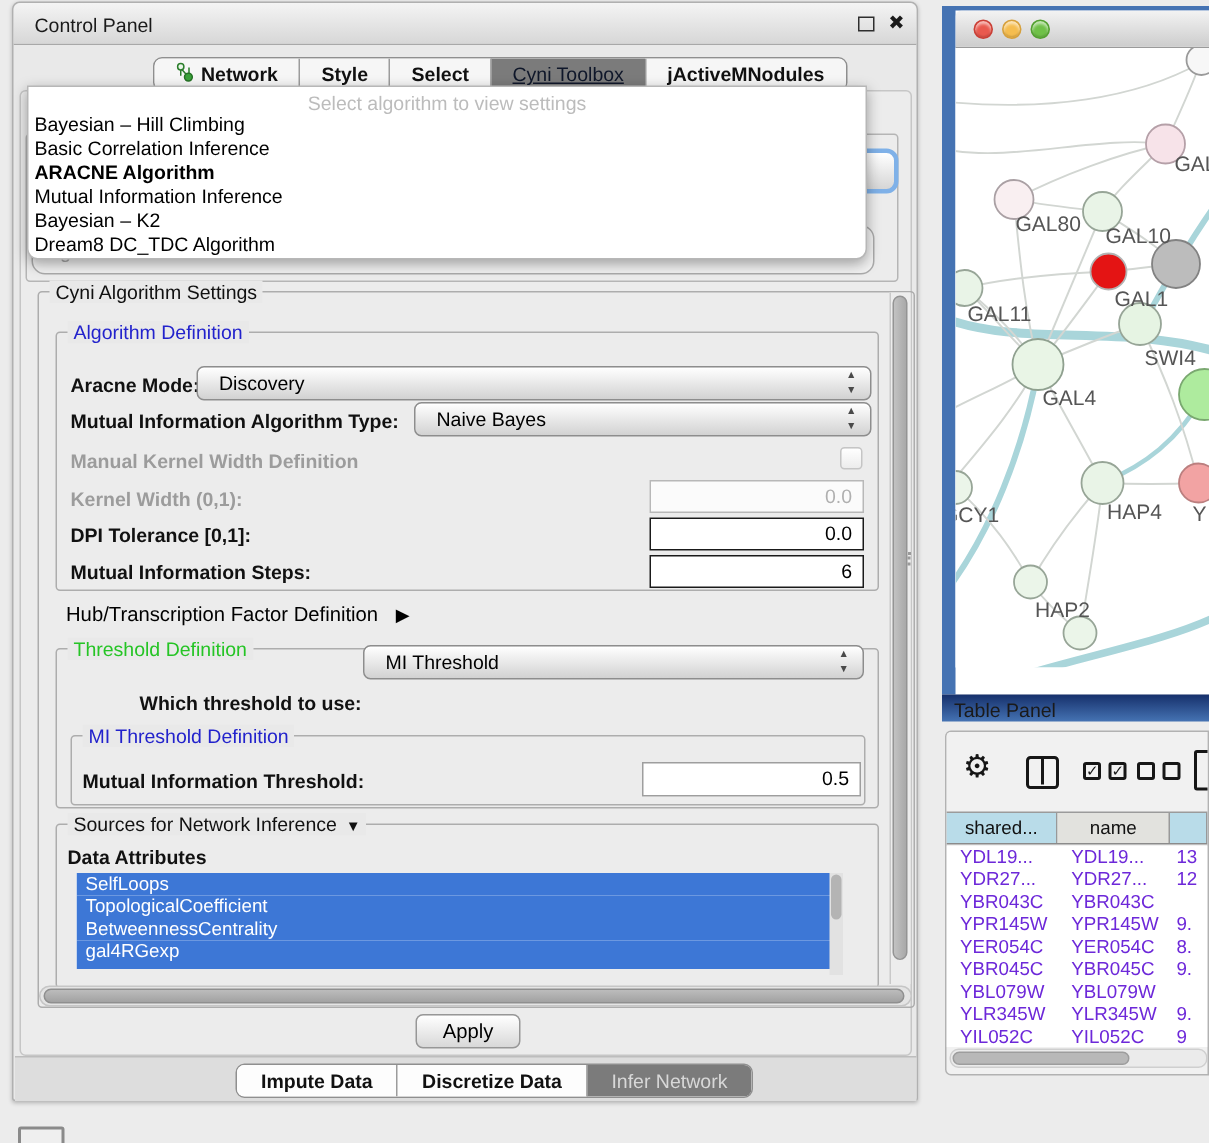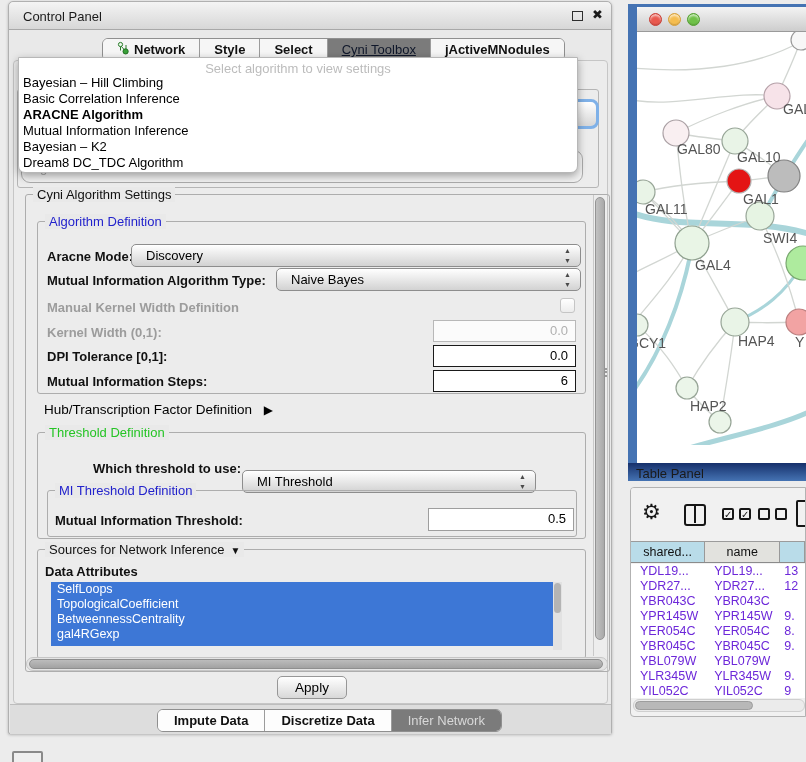--- a/index.html
+++ b/index.html
@@ -248,21 +248,21 @@
 
     <div class="hub-row">
       <span>Hub/Transcription Factor Definition</span>
       <span class="hub-arrow">▶</span>
     </div>
 
     <div class="groupbox" style="left:28px;top:430px;width:549px;height:107px;"></div>
     <span class="group-title t-green" style="left:36px;top:423px;">Threshold Definition</span>
 
     <span class="flabel" style="left:84px;top:459px;">Which threshold to use:</span>
-    <div class="combo" style="left:233px;top:468px;width:294px;height:23px;">
+    <div class="combo" style="left:233px;top:428px;width:334px;height:23px;">
       <span>MI Threshold</span>
       <span class="spin">▲<br>▼</span>
     </div>
 
     <div class="groupbox" style="left:38px;top:488px;width:530px;height:47px;"></div>
     <span class="group-title t-blue" style="left:46px;top:481px;">MI Threshold Definition</span>
 
     <span class="flabel" style="left:46px;top:511px;">Mutual Information Threshold:</span>
     <div class="tfield" style="left:419px;top:506px;width:146px;height:23px;">
       <span>0.5</span>

